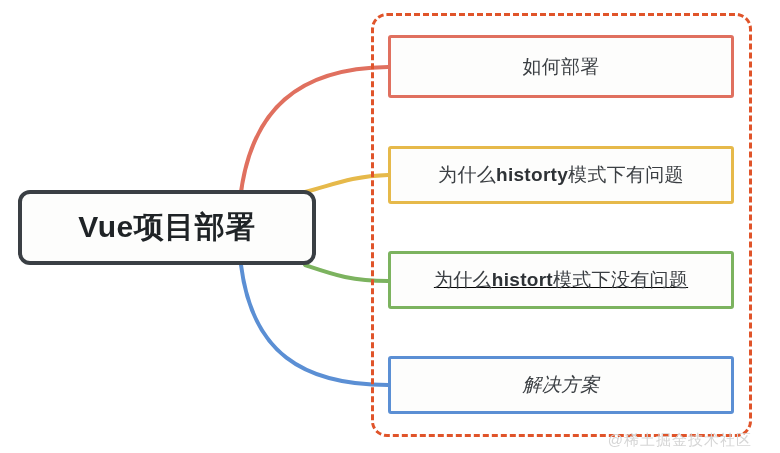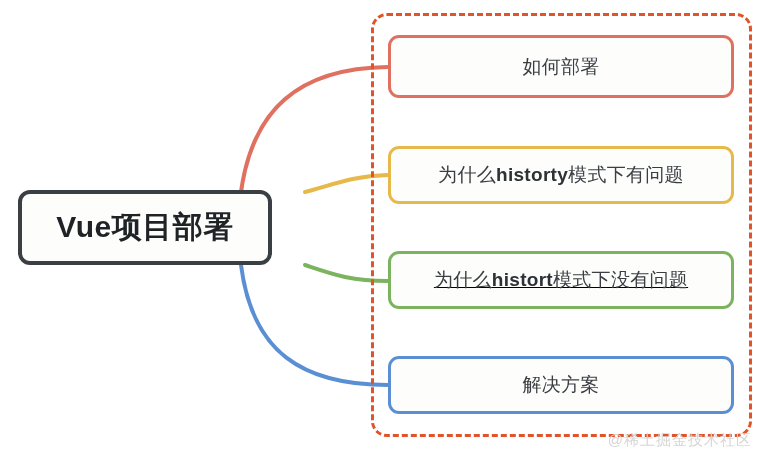--- a/index.html
+++ b/index.html
@@ -34,21 +34,21 @@
     box-sizing: border-box;
     border: 3px dashed #e0542a;
     border-radius: 16px;
     background: transparent;
   }
   
   .root-node {
     position: absolute;
     left: 18px;
     top: 190px;
-    width: 254px;
+    width: 298px;
     height: 75px;
     box-sizing: border-box;
     border: 4px solid #c2410c;
     border-radius: 12px;
     background: #fdfdfc;
     display: flex;
     align-items: center;
     justify-content: center;
     z-index: 5;
   }
@@ -60,41 +60,41 @@
     white-space: nowrap;
   }
   
   .child-node {
     position: absolute;
     left: 388px;
     width: 346px;
     box-sizing: border-box;
     border-width: 3px;
     border-style: solid;
-    border-radius: 11px;
+    border-radius: 3px;
     background: #fdfdfc;
     display: flex;
     align-items: center;
     justify-content: center;
     z-index: 4;
   }
   .child-label {
     font-size: 19px;
     color: #3b3f43;
     white-space: nowrap;
     letter-spacing: 0.3px;
   }
   .child-label b {
     font-weight: bold;
     color: #2e3236;
   }
   #node-1 { top: 35px;  height: 63px; border-color: #e0705f; }
   #node-2 { top: 146px; height: 58px; border-color: #e6b94a; }
   #node-3 { top: 251px; height: 58px; border-color: #7cb35f; }
-  #node-4 { top: 356px; height: 58px; border-color: #5b8fd4; }
+  #node-4 { top: 356px; height: 58px; border-color: #5b8fd4; font-style: italic; }
 
   .watermark {
     position: absolute;
     right: 28px;
     bottom: 3px;
     font-size: 15px;
     color: #d6d6d6;
     letter-spacing: 1px;
     white-space: nowrap;
     z-index: 9;

